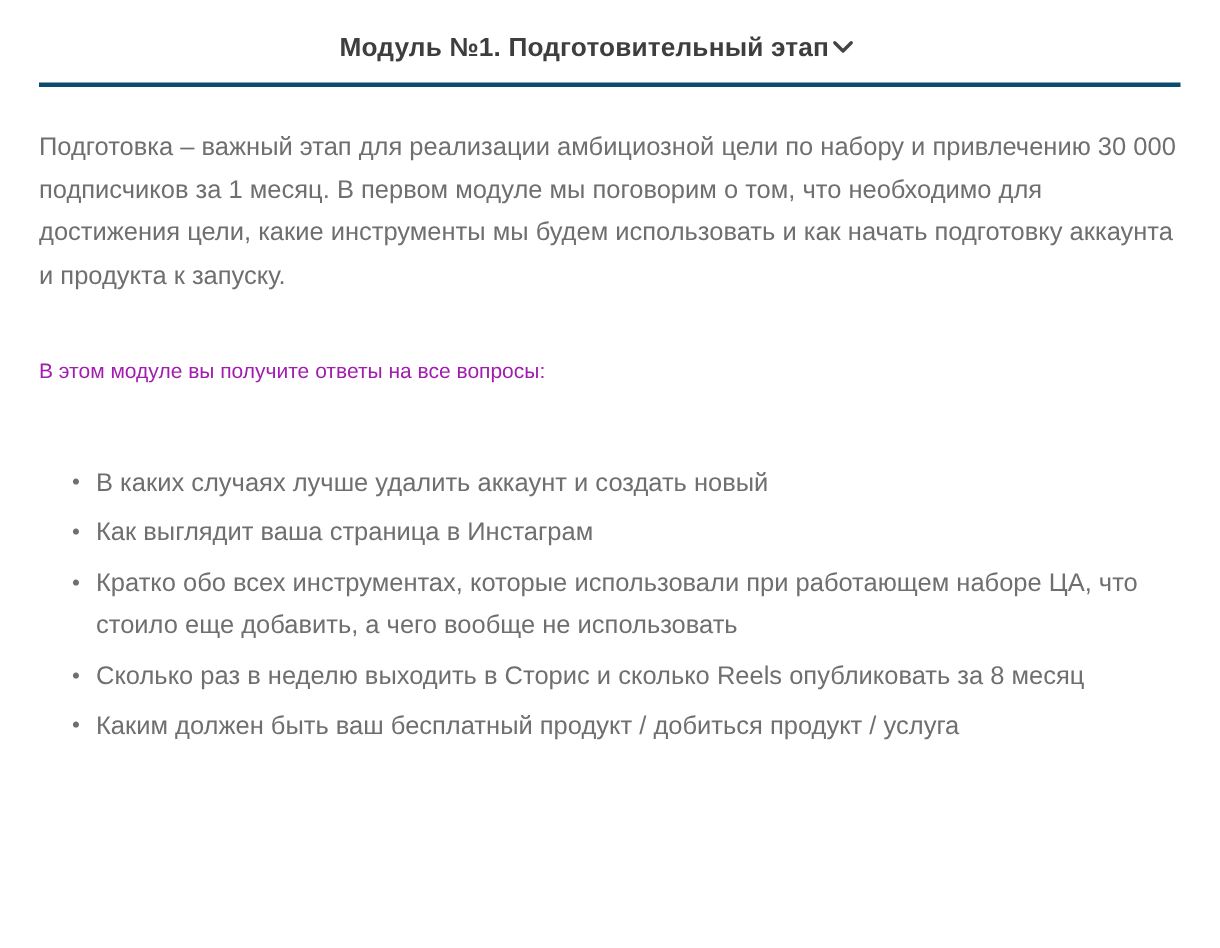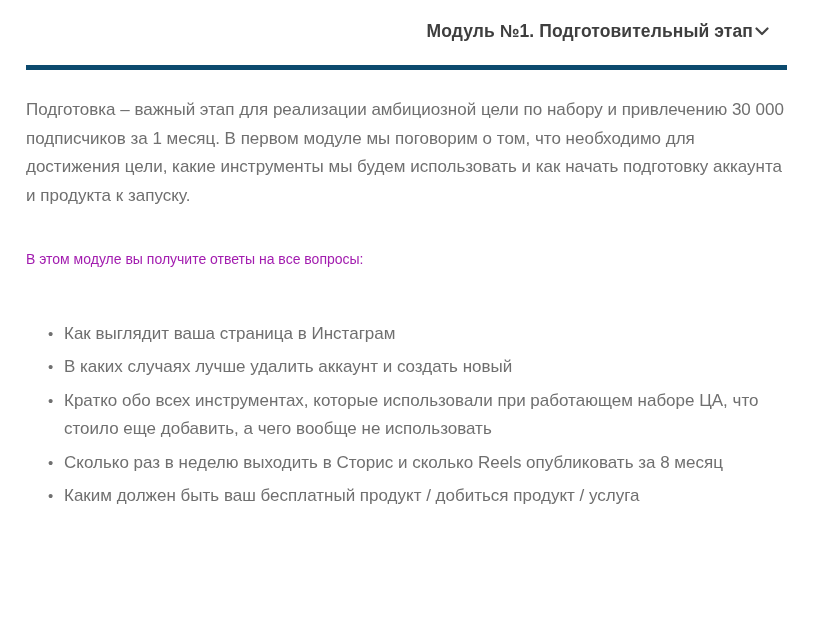--- a/index.html
+++ b/index.html
@@ -13,23 +13,23 @@
     overflow: hidden;
     font-family: "Liberation Sans", sans-serif;
     -webkit-font-smoothing: antialiased;
   }
   .module {
     padding: 0 26px;
   }
   .accordion-header {
     display: flex;
     align-items: center;
-    justify-content: flex-end;
-    padding: 21px 8px 23px 0;
-    border-bottom: 5px solid #0c4a6e;
+    justify-content: center;
+    padding: 21px 8px 13px 0;
+    border-bottom: 3px solid #0c4a6e;
     cursor: pointer;
   }
   .accordion-title {
     font-size: 17.5px;
     font-weight: 700;
     color: #3e3e3e;
     letter-spacing: 0.1px;
   }
   .chevron {
     display: inline-flex;
@@ -106,21 +106,21 @@
         <path d="M1.5 1.5 L7 7 L12.5 1.5" fill="none" stroke="#444444" stroke-width="2.2" stroke-linecap="round" stroke-linejoin="round"></path>
       </svg>
     </span>
   </div>
 
   <p class="body-text intro">Подготовка – важный этап для реализации амбициозной цели по набору и привлечению 30 000 подписчиков за 1 месяц. В первом модуле мы поговорим о том, что необходимо для достижения цели, какие инструменты мы будем использовать и как начать подготовку аккаунта и продукта к запуску.</p>
 
   <p class="questions-heading">В этом модуле вы получите ответы на все вопросы:</p>
 
   <ul class="questions-list">
+    <li>В каких случаях лучше удалить аккаунт и создать новый</li>
     <li>Как выглядит ваша страница в Инстаграм</li>
-    <li>В каких случаях лучше удалить аккаунт и создать новый</li>
     <li>Кратко обо всех инструментах, которые использовали при работающем наборе ЦА, что стоило еще добавить, а чего вообще не использовать</li>
     <li>Сколько раз в неделю выходить в Сторис и сколько Reels опубликовать за 8 месяц</li>
     <li>Каким должен быть ваш бесплатный продукт / добиться продукт / услуга</li>
   </ul>
 
 
 </div>
 
 </body></html>

